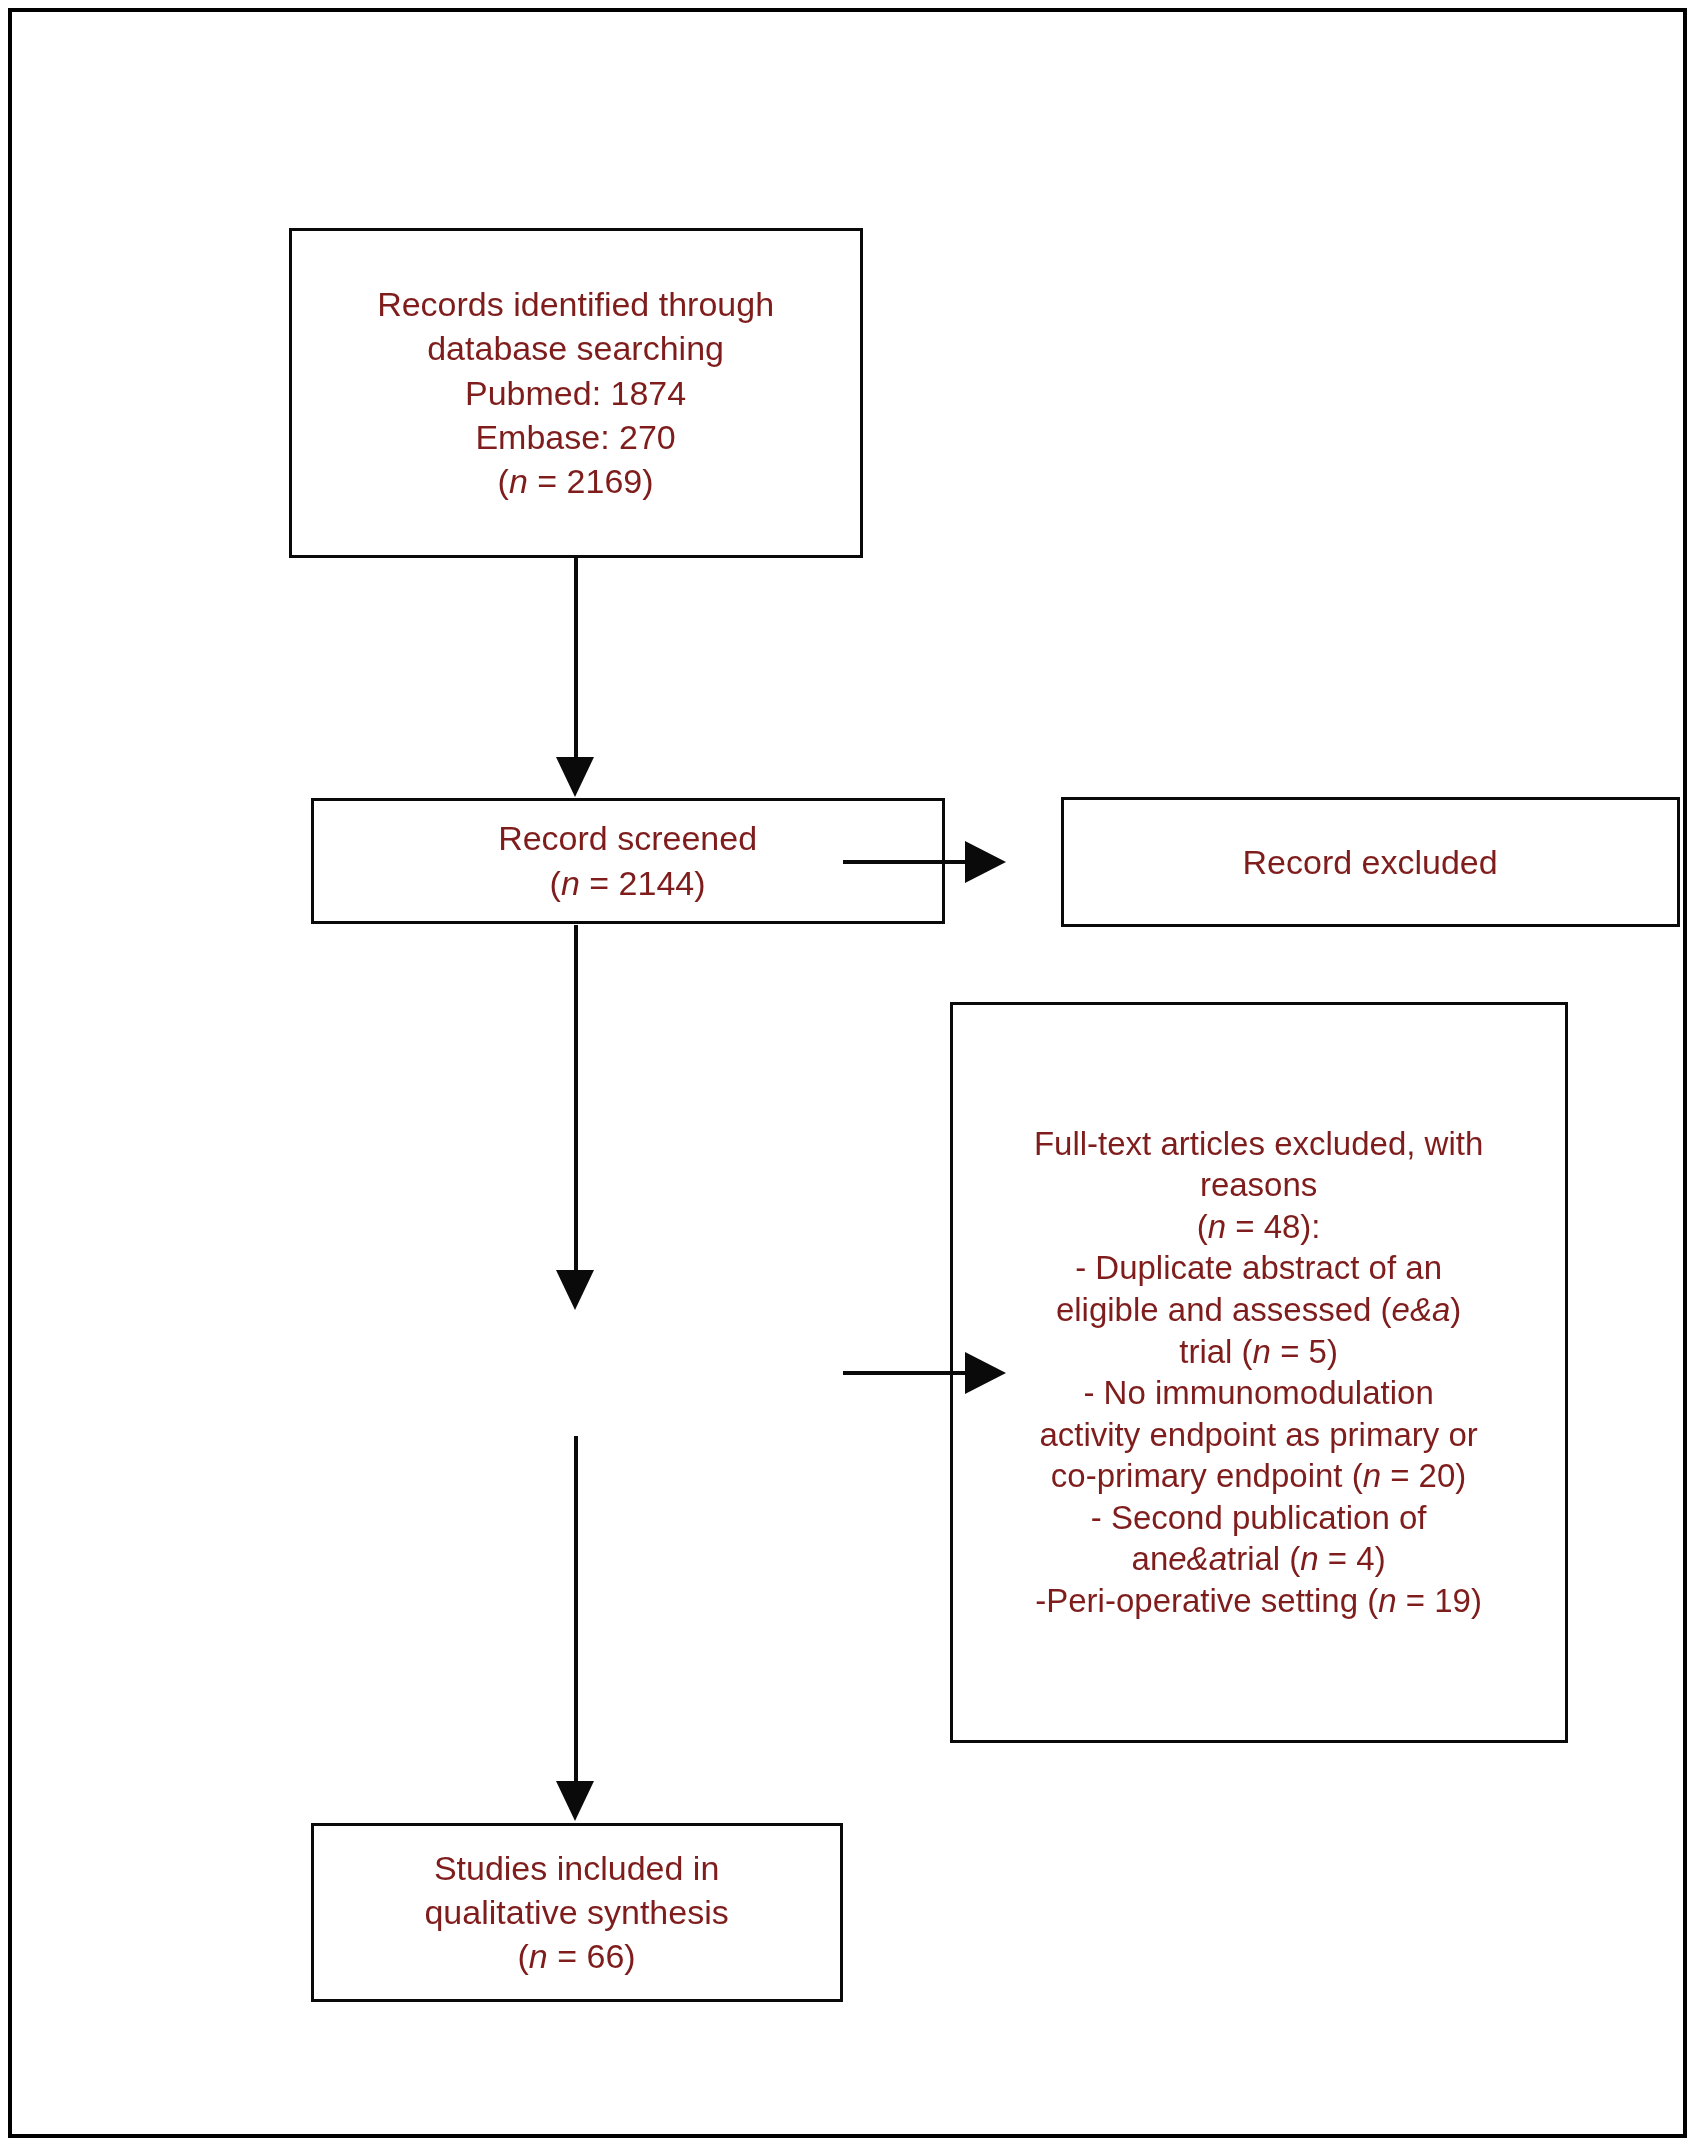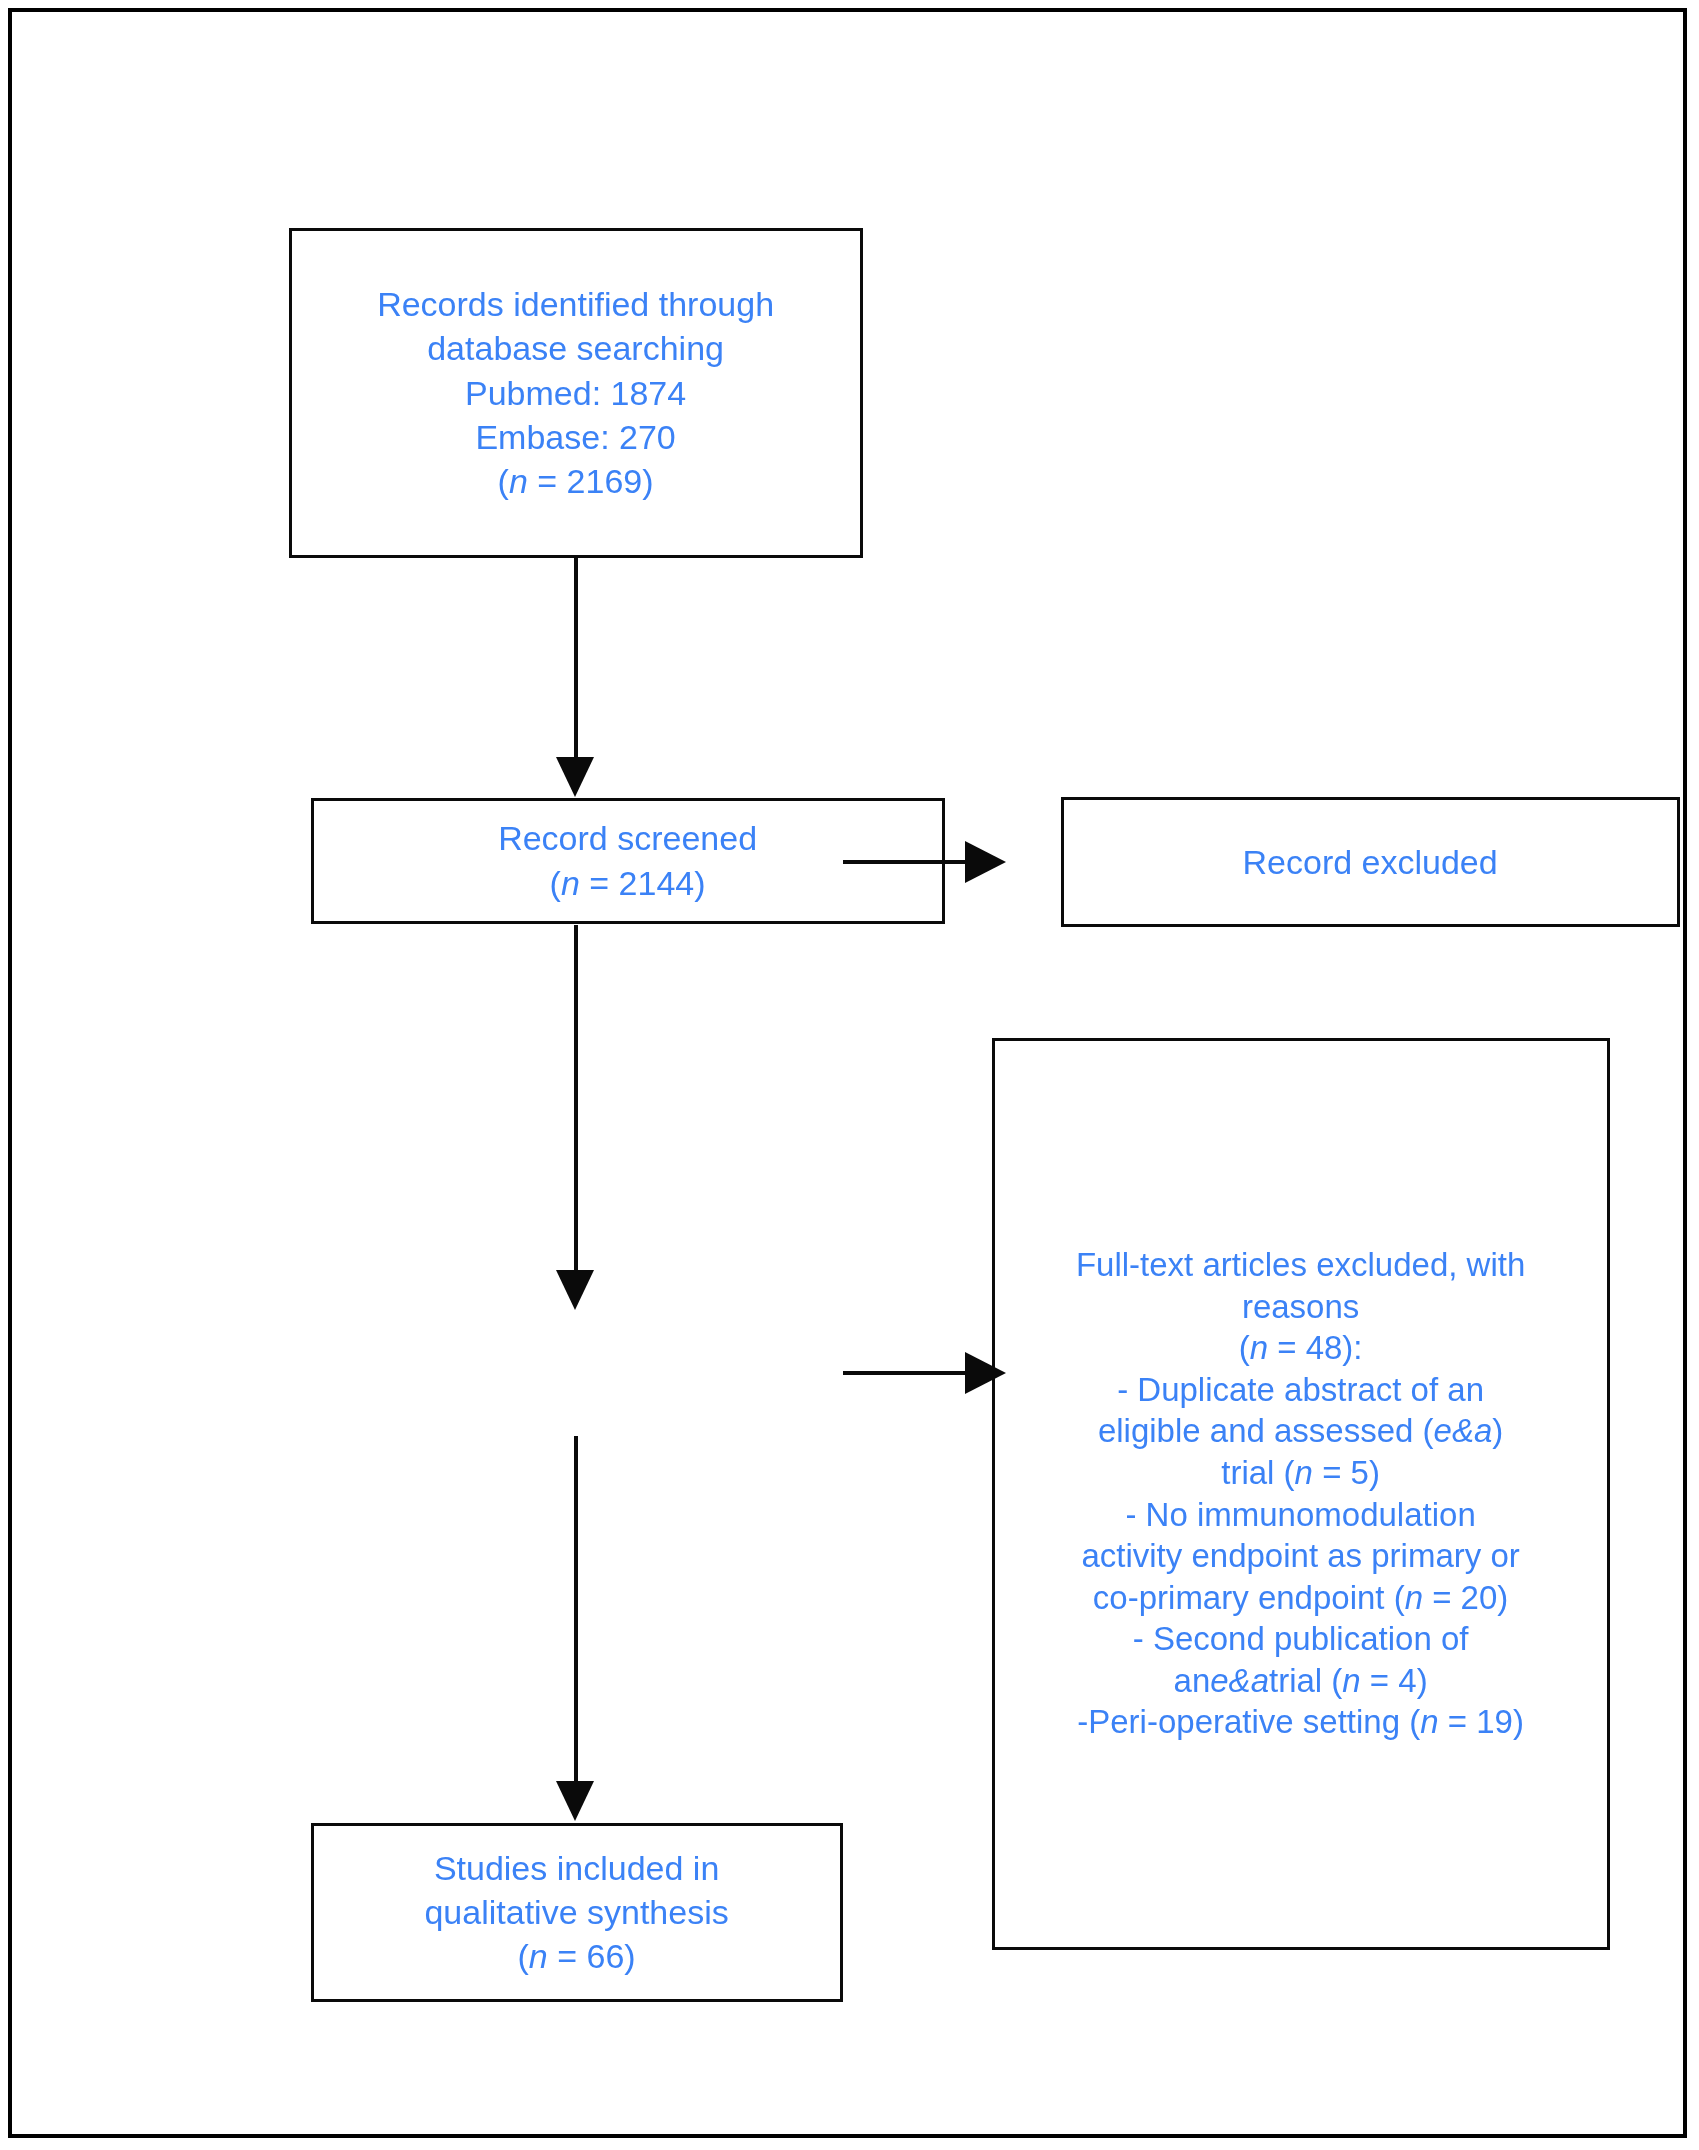--- a/index.html
+++ b/index.html
@@ -35,35 +35,35 @@
     background: #ffffff;
     display: flex;
     align-items: center;
     justify-content: center;
     text-align: center;
   }
   .box-text {
     display: block;
     width: 100%;
     text-align: center;
-    color: #3b82f6;
+    color: #7f1d1d;
     font-size: 34px;
     line-height: 1.30;
     white-space: pre-line;
     padding: 0 7.6px;
     box-sizing: border-box;
   }
   .box-text em { font-style: italic; }
 
   
   #box-identified { left: 277px;  top: 216px;  width: 574px; height: 330px; }
   #box-screened   { left: 299px;  top: 786px; width: 634px;  height: 126px; }
   #box-rec-excl   { left: 1049px; top: 785px; width: 619px; height: 130px; }
   #box-fulltext   { left: 299px;  top: 1298px; width: 532px;  height: 125px; }
-  #box-ft-excl    { left: 980px; top: 990px; width: 618px; height: 912px; margin-top: 36px; }
+  #box-ft-excl    { left: 938px; top: 990px; width: 618px; height: 741px; }
   #box-included   { left: 299px;  top: 1811px; width: 532px;  height: 179px; }
 
   #box-ft-excl .box-text { font-size: 33px; line-height: 1.26; }
 
   
   .v-line {
     position: absolute;
     width: 4.4px;
     background: #0a0a0a;
   }

